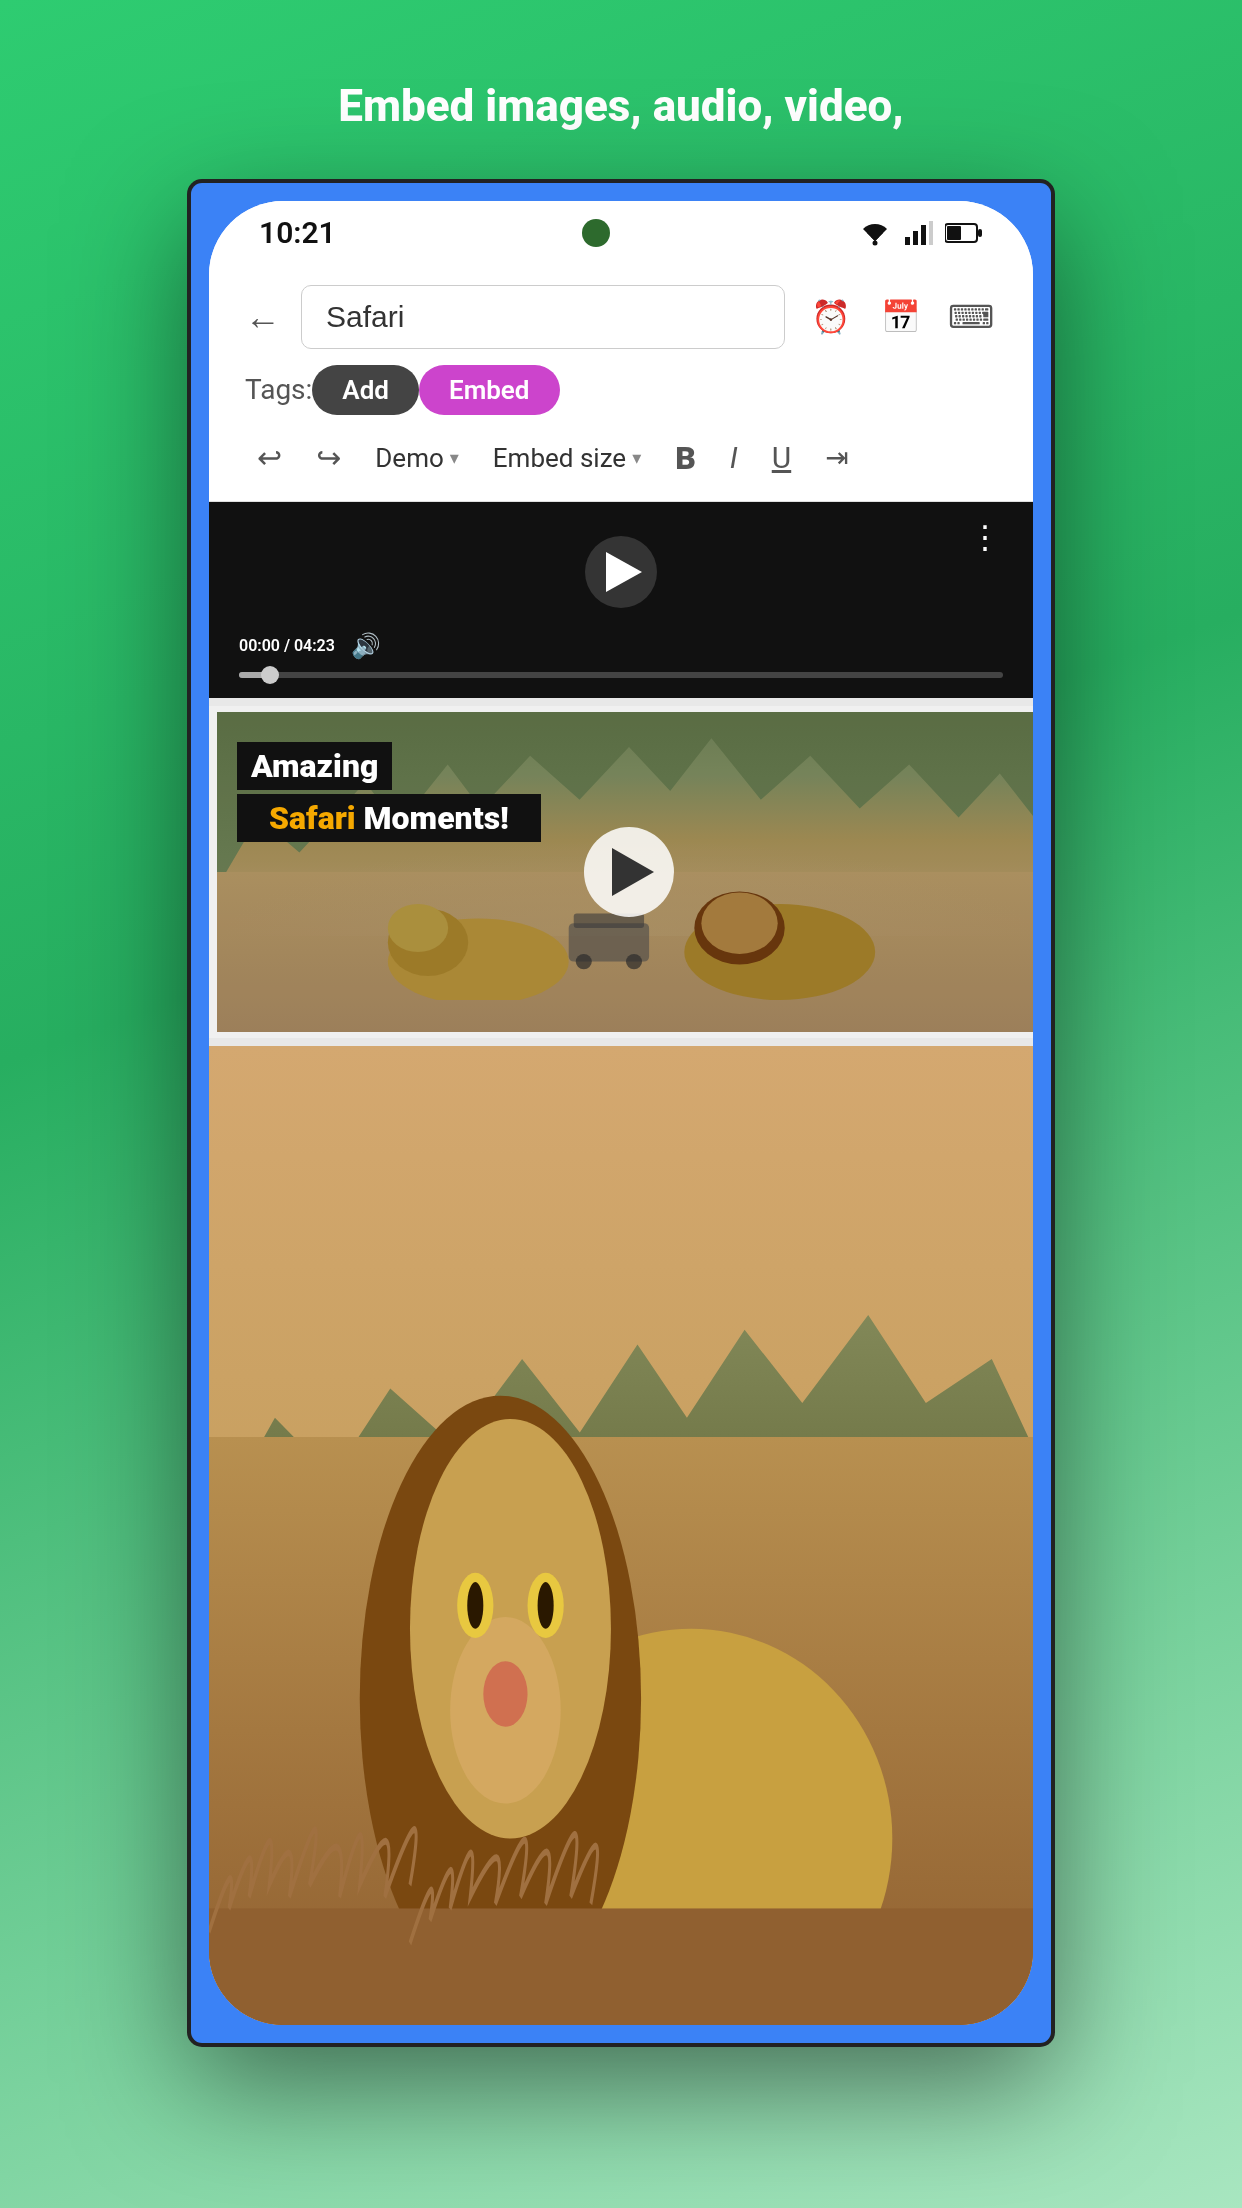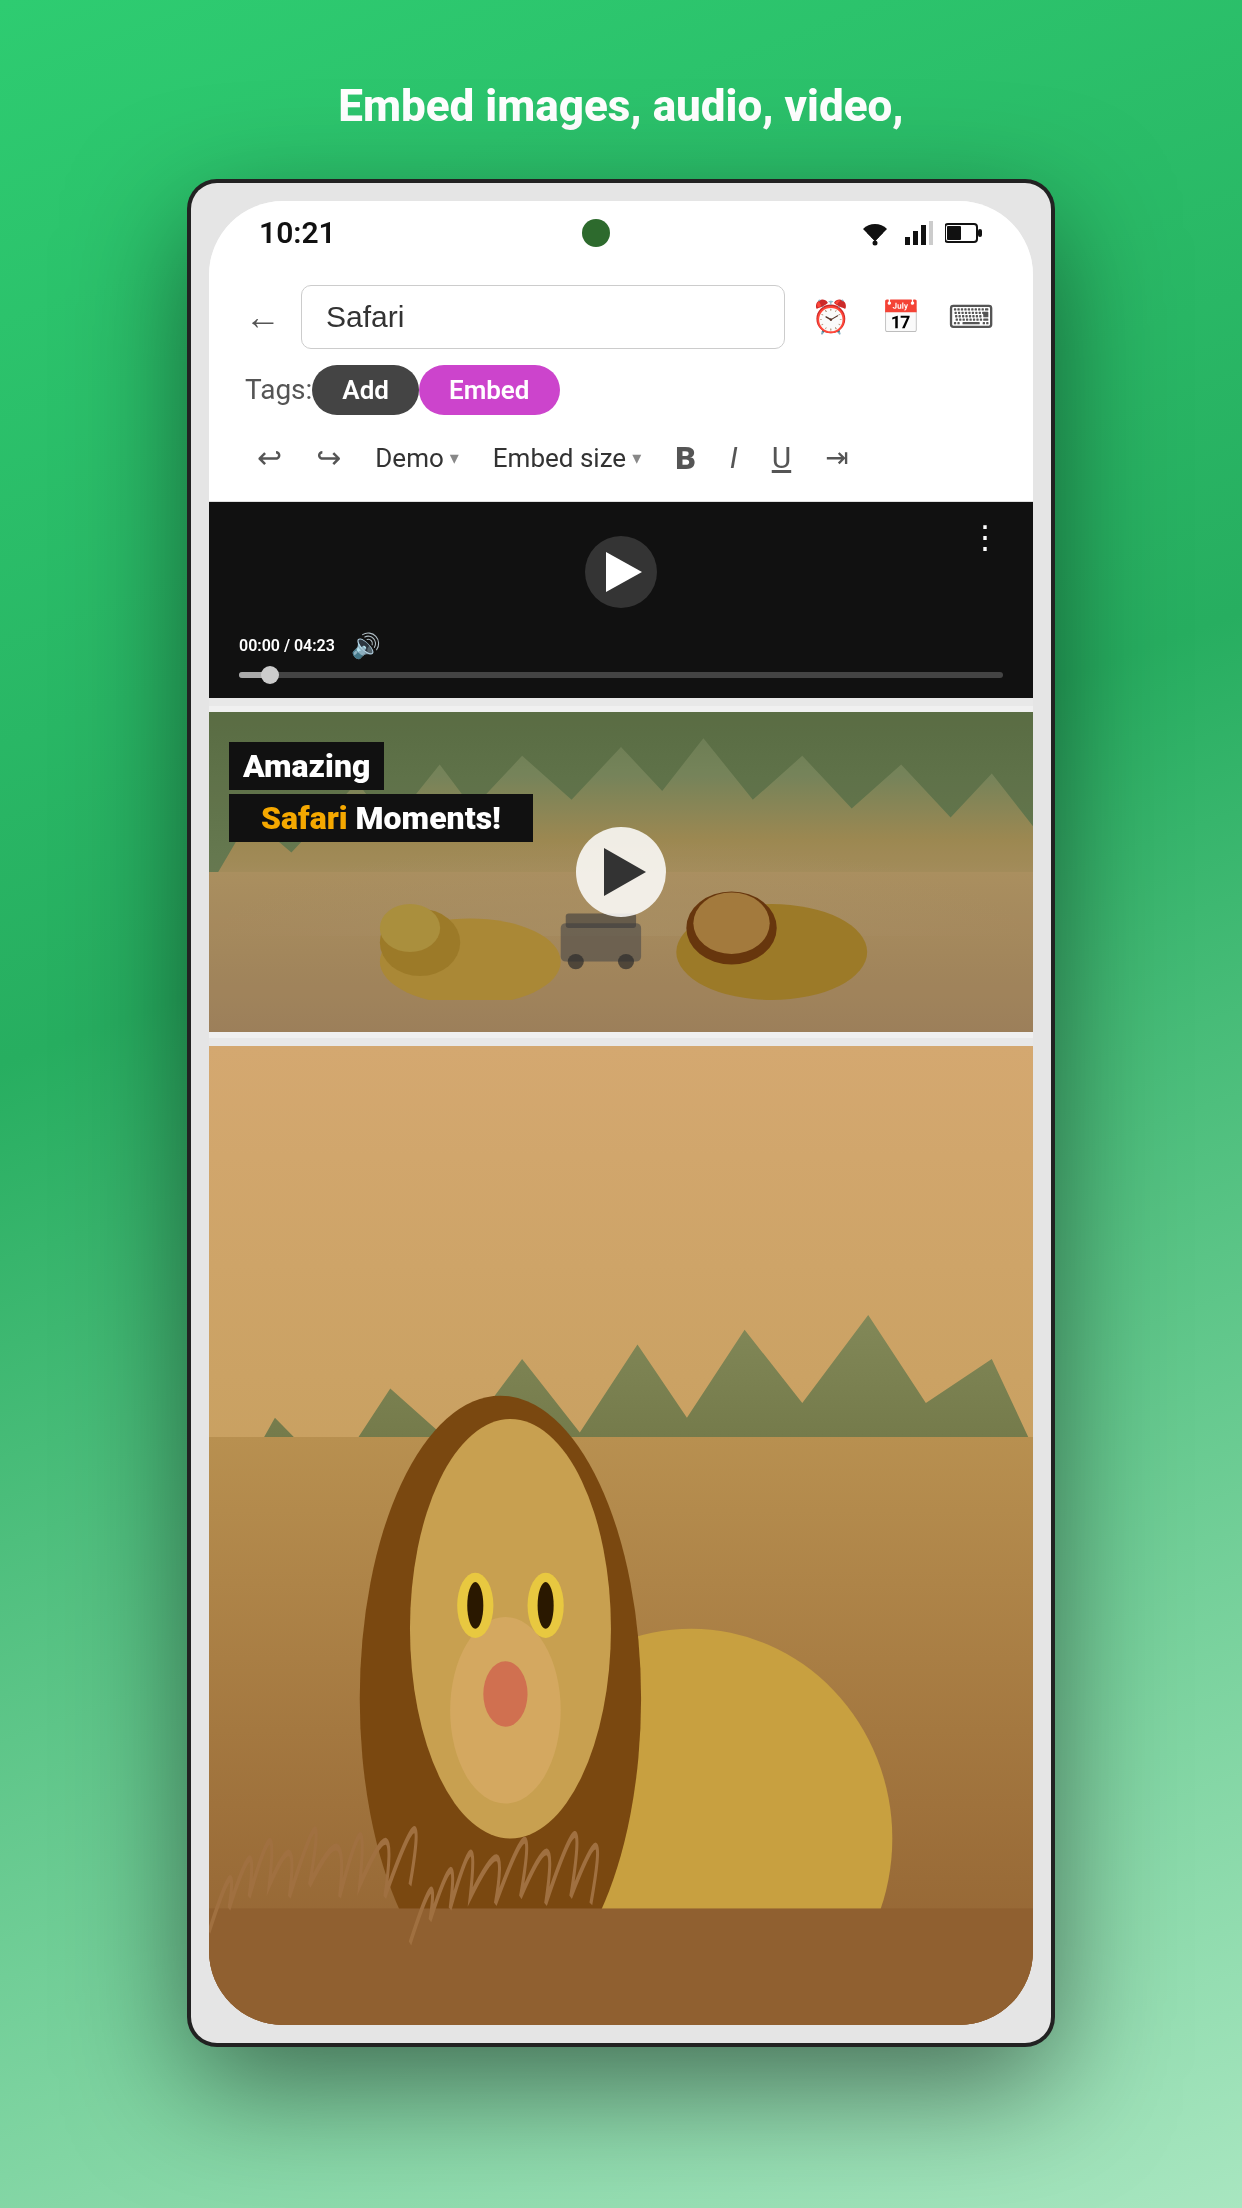--- a/index.html
+++ b/index.html
@@ -19,22 +19,22 @@
     .phone-wrapper {
       position: relative;
       width: 860px;
       height: 1860px;
       flex-shrink: 0;
     }
 
     .phone-frame {
       position: absolute;
       inset: 0;
-      background: #e5e5e5;
-      border-radius: 26px;
+      background: #3b82f6;
+      border-radius: 11px;
       box-shadow:
         0 0 0 4px #222,
         0 40px 120px rgba(0,0,0,0.5);
       overflow: hidden;
     }
 
     .phone-screen {
       position: absolute;
       top: 18px;
       left: 18px;
@@ -303,20 +303,21 @@
       padding: 6px 0;
       flex-shrink: 0;
     }
 
     .youtube-thumb {
       position: relative;
       width: 100%;
       background: #8B7355;
       overflow: hidden;
       height: 320px;
+      margin-left: 8px;
     }
 
     .safari-scene {
       width: 100%;
       height: 100%;
       background: linear-gradient(
         180deg,
         #7a9060 0%,
         #8B9B6A 20%,
         #b8a060 40%,

